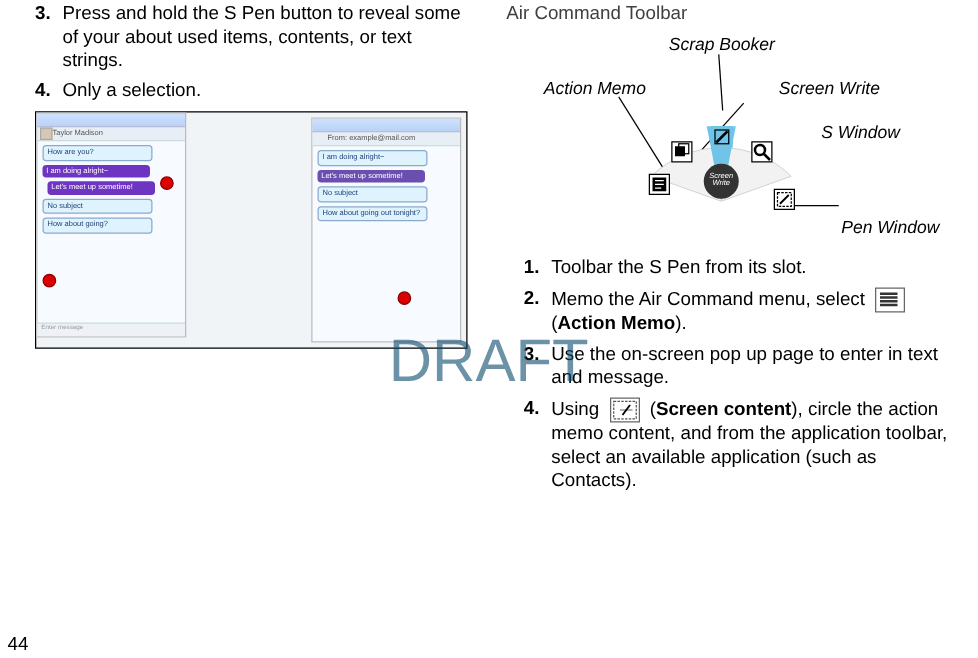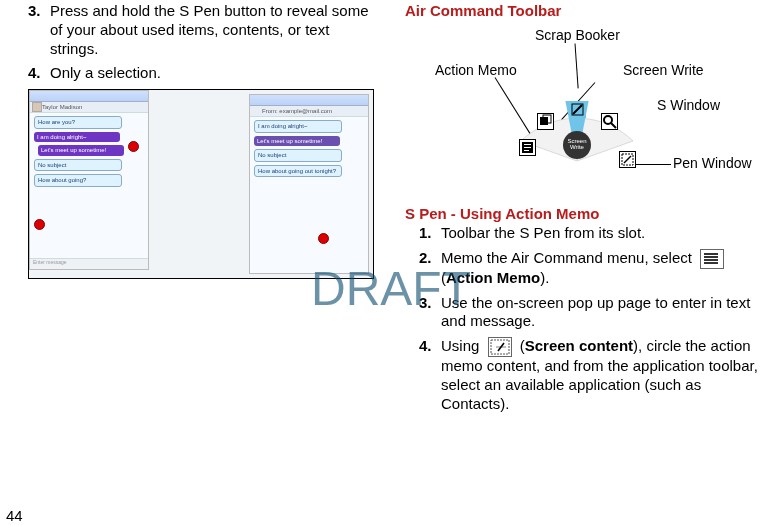--- a/index.html
+++ b/index.html
@@ -57,22 +57,22 @@
   .step .num {
     font-weight: bold;
     width: 22px;
     flex: 0 0 22px;
   }
   .step .txt {
     flex: 1;
   }
   .step .txt b { font-weight: bold; }
   .heading-blue {
-    color: #b91c1c;
-    font-weight: bold;
+    color: #404040;
+    font-weight: normal;
     margin: 2px 0 2px 0;
     font-family: Arial, Helvetica, sans-serif;
   }
   .body-para {
     margin: 2px 0 6px 14px;
     line-height: 1.25;
   }
   .page-num {
     position: absolute;
     left: 6px;
@@ -146,20 +146,21 @@
     border: 1px solid #800;
     border-radius: 50%;
   }
   .phone2 { position: absolute; left: 220px; top: 4px;}
   
   .air-diagram {
     position: relative;
     margin: 8px 0 8px 30px;
     width: 300px;
     height: 170px;
+    font-style: italic;
   }
   .fan {
     position: absolute;
     left: 86px;
     top: 74px;
     width: 112px;
     height: 58px;
   }
   .fan svg { position:absolute; left:0; top:0;}
   .hub {
@@ -258,21 +259,21 @@
 
   <div class="col-right">
     <div class="heading-blue">Air Command Toolbar</div>
 
     <div class="air-diagram">
 
       <div class="label" style="left:100px;top:0px;">Scrap Booker</div>
       <div class="label" style="left:0px;top:35px;">Action Memo</div>
       <div class="label" style="left:188px;top:35px;">Screen Write</div>
       <div class="label" style="left:222px;top:70px;">S Window</div>
-      <div class="label" style="left:238px;top:128px;">Pen Window</div>
+      <div class="label" style="left:238px;top:146px;">Pen Window</div>
 
       <div class="line" style="left:140px;top:16px;width:45px;transform:rotate(86deg);"></div>
       <div class="line" style="left:60px;top:50px;width:70px;transform:rotate(58deg);"></div>
       <div class="line" style="left:160px;top:55px;width:50px;transform:rotate(132deg);"></div>
       <div class="line" style="left:180px;top:88px;width:42px;transform:rotate(150deg);"></div>
       <div class="line" style="left:198px;top:137px;width:38px;transform:rotate(0deg);"></div>
 
       <div class="fan">
         <svg width="112" height="70" viewBox="0 0 112 70">
           <path d="M56 60 L0 40 A80 80 0 0 1 112 40 Z" fill="#f2f2f2" stroke="#bbb" stroke-width="0.5"></path>
@@ -308,21 +309,20 @@
         </div>
         <div class="fan-icon" style="left:98px;top:50px;">
           <svg width="15" height="15">
               <rect x="2" y="2" width="11" height="11" fill="none" stroke="#000" stroke-dasharray="2,1"></rect>
               <path d="M4 11 L11 4" stroke="#000" stroke-width="1.5"></path>
             </svg>
         </div>
       </div>
     </div>
 
-    <div class="heading-blue">S Pen - Using Action Memo</div>
 
     <div class="step">
       <span class="num">1.</span>
       <span class="txt">Toolbar the S Pen from its slot.</span>
     </div>
 
     <div class="step">
       <span class="num">2.</span>
       <span class="txt">
         <span>Memo the Air Command menu, select </span>

